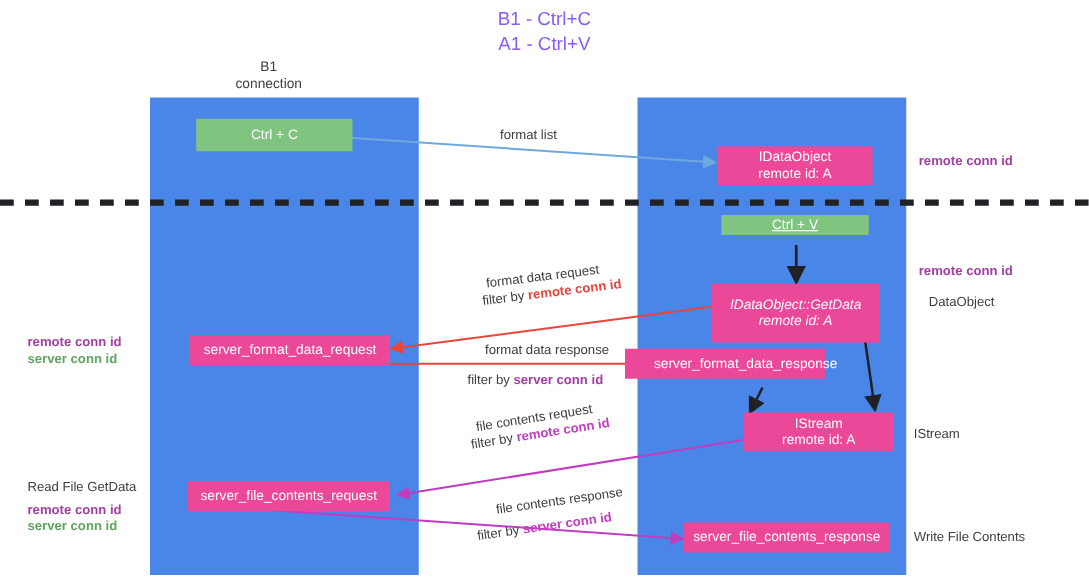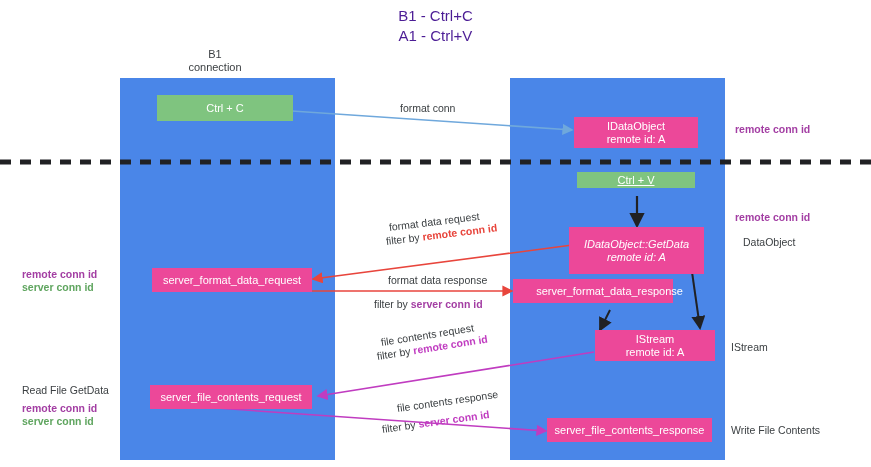--- a/index.html
+++ b/index.html
@@ -6,21 +6,21 @@
   body{
     width:871px;height:467px;position:relative;overflow:hidden;
     background:#ffffff;
     font-family:"Liberation Sans","DejaVu Sans",sans-serif;
     color:#3c4043;
   }
   #stage{position:absolute;left:0;top:0;width:871px;height:467px;}
 
   .title{
     position:absolute;left:0;top:6px;width:871px;text-align:center;
-    font-size:15px;line-height:20px;color:#4c1d95;white-space:pre-line;
+    font-size:15px;line-height:20px;color:#8b5cf6;white-space:pre-line;
   }
 
   .col-head{
     position:absolute;text-align:center;font-size:11px;line-height:13px;
     color:#3c4043;white-space:pre-line;
   }
 
   .lane{
     position:absolute;background:#4a86e8;
   }
@@ -86,42 +86,42 @@
     <line x1="580" y1="244" x2="313" y2="279" stroke="#e8453c" stroke-width="1.6" marker-end="url(#ar-red)"></line>
     <line x1="155" y1="291" x2="512" y2="291" stroke="#e8453c" stroke-width="1.6" marker-end="url(#ar-red)"></line>
 
     <line x1="690" y1="258" x2="700" y2="328" stroke="#202124" stroke-width="2" marker-end="url(#ar-blk)"></line>
     <line x1="610" y1="310" x2="600" y2="330" stroke="#202124" stroke-width="2" marker-end="url(#ar-blk)"></line>
 
     <line x1="594" y1="352" x2="318" y2="396" stroke="#c03cc0" stroke-width="1.6" marker-end="url(#ar-mag)"></line>
     <line x1="158" y1="404" x2="546" y2="431" stroke="#c03cc0" stroke-width="1.6" marker-end="url(#ar-mag)"></line>
   </svg>
 
-  <div class="box green" style="left:157px;top:95px;width:136px;height:26px;">Ctrl + C</div>
+  <div class="box green" style="left:157px;top:95px;width:125px;height:26px;">Ctrl + C</div>
 
   <div class="box orange" style="left:574px;top:117px;width:124px;height:31px;">IDataObject
 remote id: A</div>
 
   <div class="box green" style="left:577px;top:172px;width:118px;height:16px;text-decoration:underline;">Ctrl + V</div>
 
   <div class="box orange" style="left:569px;top:227px;width:135px;height:47px;font-style:italic;">IDataObject::GetData
 remote id: A</div>
 
   <div class="box orange" style="left:152px;top:268px;width:160px;height:24px;">server_format_data_request</div>
 
-  <div class="box orange" style="left:513px;top:279px;width:160px;height:24px;padding-left:37px;">server_format_data_response</div>
+  <div class="box orange" style="left:500px;top:279px;width:160px;height:24px;padding-left:37px;">server_format_data_response</div>
 
   <div class="box orange" style="left:595px;top:330px;width:120px;height:31px;">IStream
 remote id: A</div>
 
   <div class="box orange" style="left:547px;top:418px;width:165px;height:24px;">server_file_contents_response</div>
 
   <div class="box orange" style="left:150px;top:385px;width:162px;height:24px;">server_file_contents_request</div>
 
-  <div class="lbl" style="left:400px;top:102px;">format conn</div>
+  <div class="lbl" style="left:400px;top:102px;">format list</div>
 
   <div class="lbl rot-a" style="left:389px;top:221px;">format data request</div>
   <div class="lbl rot-a" style="left:386px;top:235px;">
     <span>filter by </span><span class="red" style="color:#e8453c;font-weight:bold;">remote conn id</span>
   </div>
 
   <div class="lbl" style="left:388px;top:274px;">format data response</div>
   <div class="lbl" style="left:374px;top:298px;">
     <span>filter by </span><span style="color:#a33ea3;font-weight:bold;">server conn id</span>
   </div>

